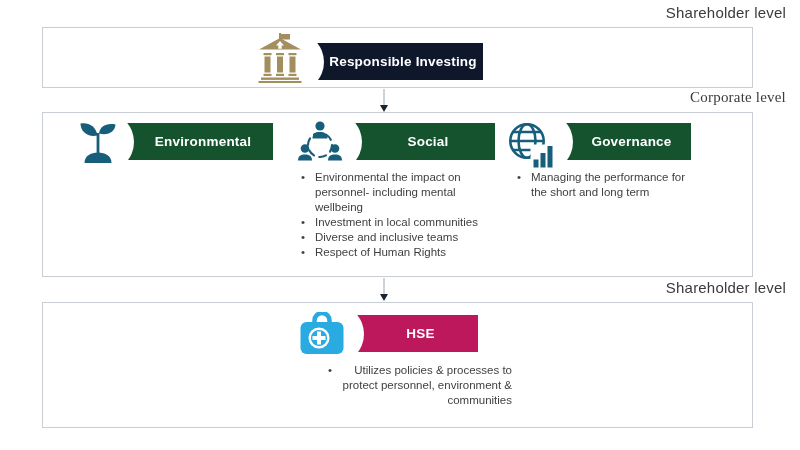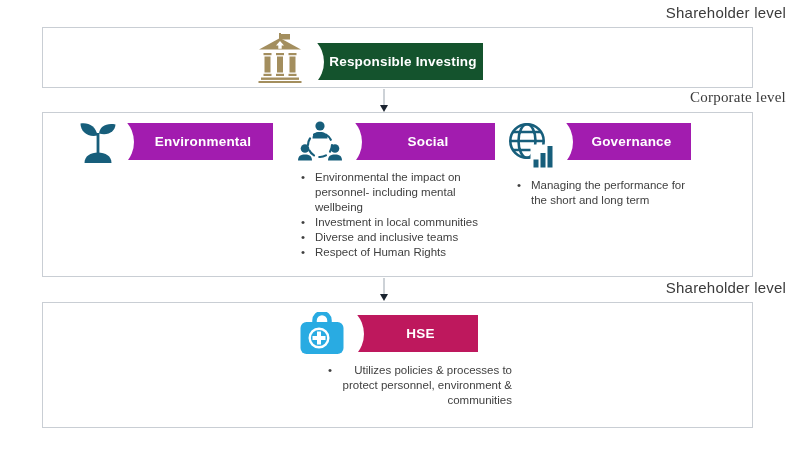--- a/index.html
+++ b/index.html
@@ -24,22 +24,22 @@
   .teal{color:#175E7B;}
   .blue{color:#29ABE2;}
 
   .banner{position:absolute;height:37px;display:flex;align-items:center;
           justify-content:center;padding-left:12px;overflow:hidden;
           color:#fff;font-weight:700;font-size:13.5px;letter-spacing:.2px;
           box-sizing:border-box;}
   .banner::before{content:"";position:absolute;left:-47px;top:50%;
           transform:translateY(-50%);width:60px;height:60px;border-radius:50%;
           background:#fff;}
-  .banner-gold{background:#14532d;align-items:center;}
-  .banner-teal{background:#a21caf;align-items:center;}
+  .banner-gold{background:#0f172a;align-items:center;}
+  .banner-teal{background:#14532d;align-items:center;}
   .banner-blue{background:#be185d;}
   .banner span{position:relative;}
 
   .bullets{position:absolute;font-size:11.5px;color:#3F3F3F;line-height:1.3;}
   .bullet{display:flex;}
   .bullet::before{content:"\2022";flex:0 0 18px;padding-left:4px;box-sizing:border-box;}
   .bullet .txt{flex:1;}
 
   .arrow-line{position:absolute;width:2px;background:#CDD2D7;}
   .arrow-head{position:absolute;width:0;height:0;
@@ -50,21 +50,21 @@
   .pos-bank{left:214px;top:5px;}
   .pos-banner-ri{left:268px;top:15px;width:172px;}
   .pos-plant{left:36px;top:9px;}
   .pos-banner-env{left:78px;top:10px;width:152px;}
   .pos-bullets-env{left:38px;top:57px;width:186px;}
   .pos-people{left:254px;top:6px;}
   .pos-banner-soc{left:306px;top:10px;width:146px;}
   .pos-bullets-soc{left:254px;top:57px;width:184px;}
   .pos-globe{left:464px;top:8px;}
   .pos-banner-gov{left:517px;top:10px;width:131px;}
-  .pos-bullets-gov{left:470px;top:57px;width:173px;margin-top:8px;}
+  .pos-bullets-gov{left:470px;top:57px;width:173px;}
   .pos-aid{left:256px;top:9px;}
   .pos-banner-hse{left:308px;top:12px;width:127px;}
   .pos-bullets-hse{left:271px;top:60px;width:198px;text-align:right;}
 </style>
 </head>
 <body>
 
 <div class="canvas">
 
   <div class="level-label label-shareholder">Shareholder level</div>

